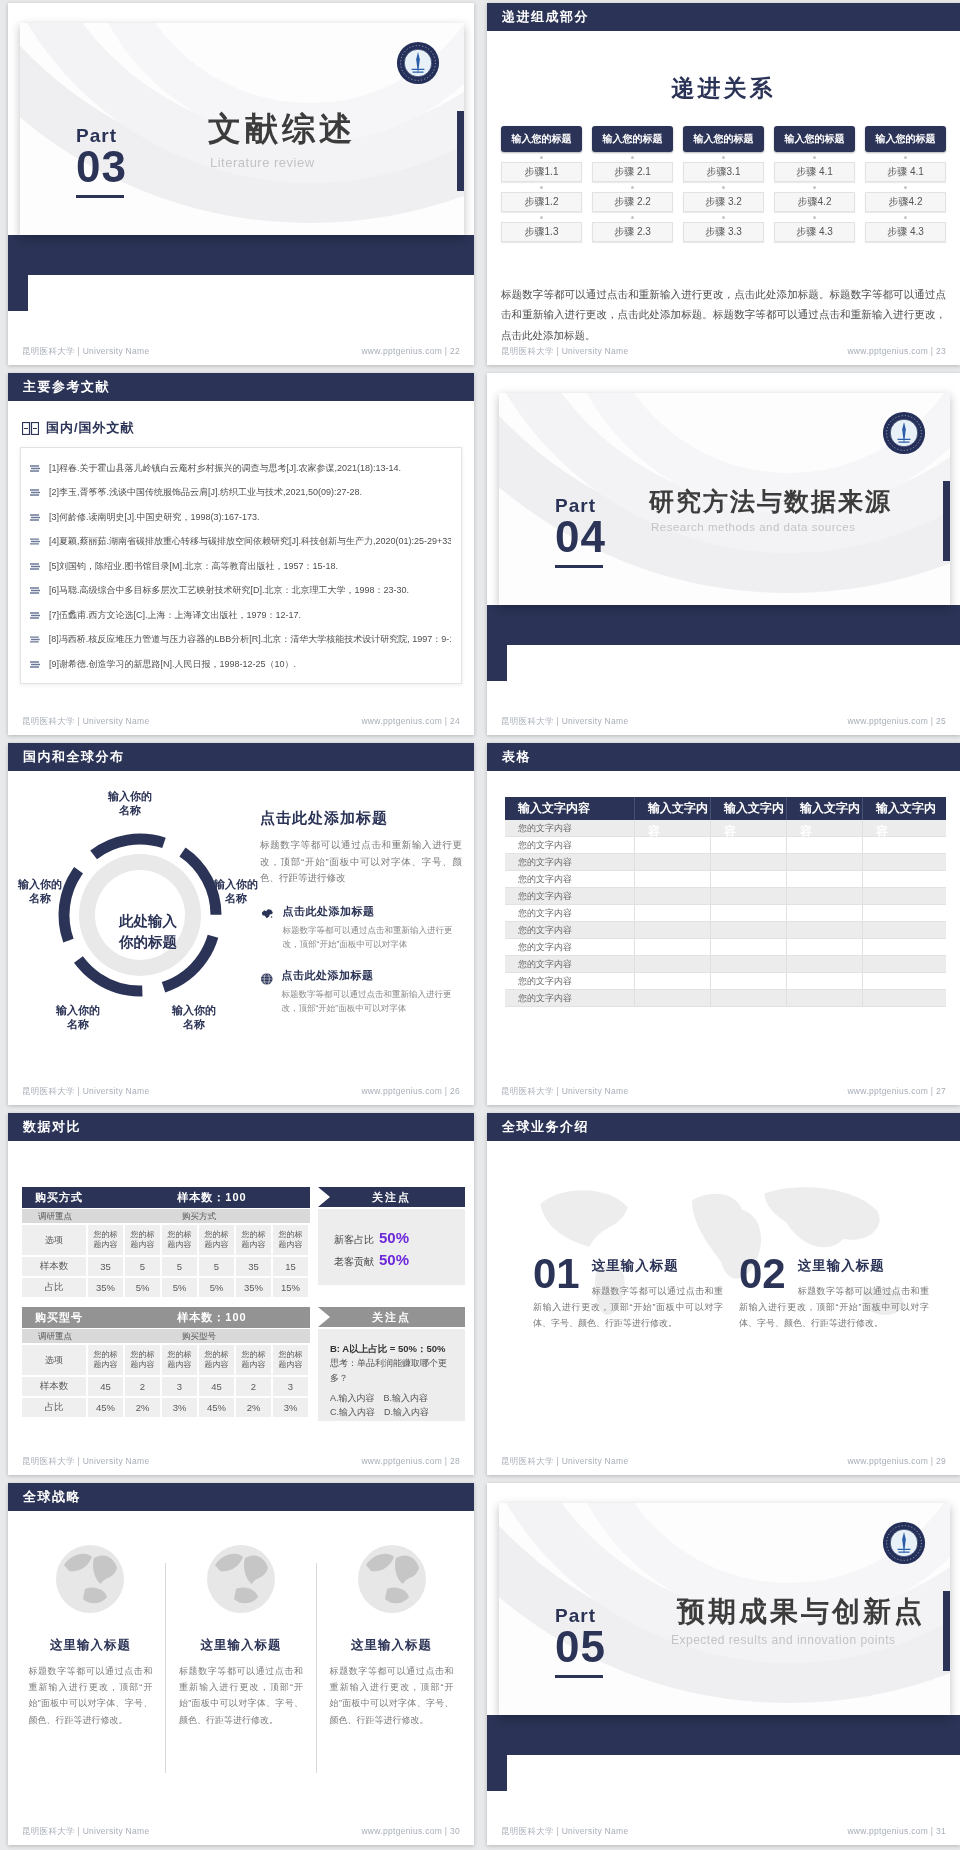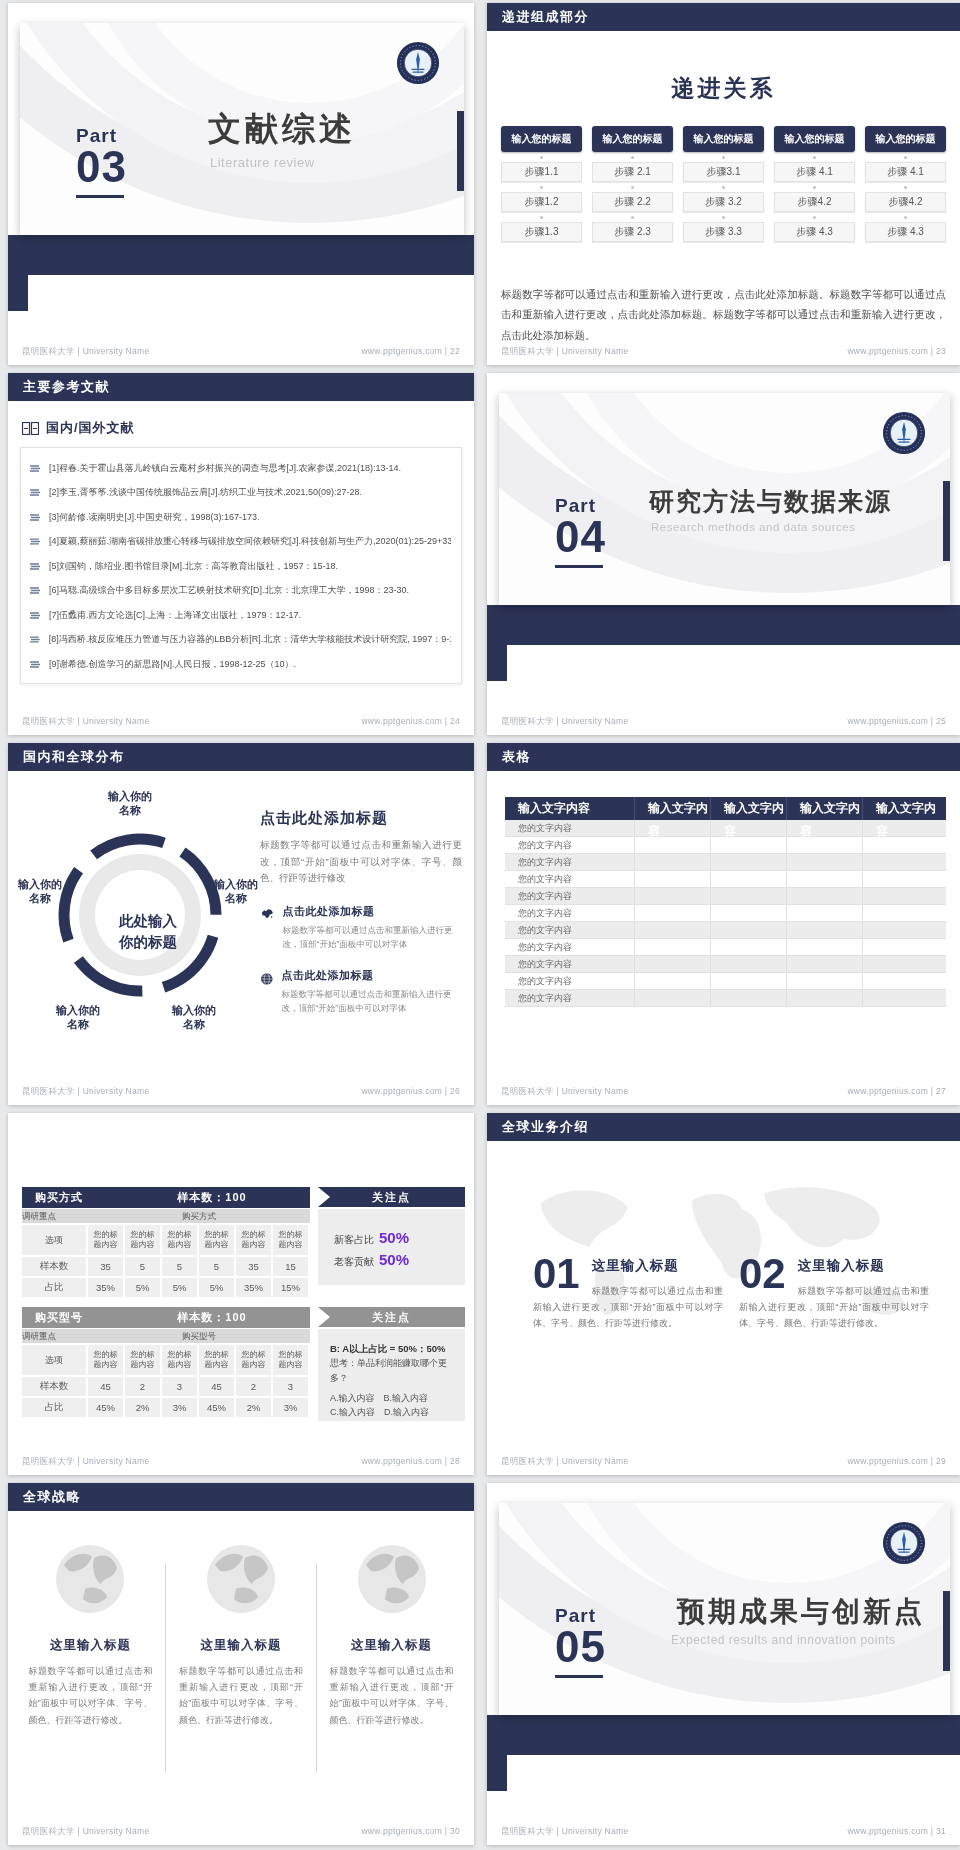--- a/index.html
+++ b/index.html
@@ -64,21 +64,21 @@
   .t27 .dcell:last-child { border-right:none; }
   .c27a { width:130px; } .c27b { width:76px; }
   
   .cmpwrap { position:absolute; left:14px; top:74px; width:288px; }
   .cmpwrap.low { top:194px; }
   .cmphead { display:flex; height:21px; color:#fff; font-weight:bold; font-size:11px; }
   .cmphead.navy { background:#2b3356; } .cmphead.gray { background:#939393; }
   .cmphead .hl { width:92px; line-height:21px; padding-left:13px; letter-spacing:1px; }
   .cmphead .hr { flex:1; text-align:center; line-height:21px; letter-spacing:1px; }
   .cmpsub { display:flex; height:14px; background:#d9d9d9; margin-top:1px; }
-  .cmpsub .sl { width:66px; text-align:left; font-size:8.5px; color:#555; line-height:14px; }
+  .cmpsub .sl { width:66px; text-align:center; font-size:8.5px; color:#555; line-height:14px; }
   .cmpsub .sr { flex:1; text-align:center; font-size:8.5px; color:#555; line-height:14px; }
   .cmpgrid { display:grid; grid-template-columns:64px repeat(6,35px); gap:2px; margin-top:2px; }
   .cmpgrid > div { background:#efefef; display:flex; align-items:center; justify-content:center; color:#5a5a5a; }
   .cl { font-size:9px; } .co { font-size:8px; line-height:1.2; width:35px; padding:3px 2px; text-align:center; word-break:break-all; height:30px; }
   .cn { font-size:9.5px; height:19px; }
   .fpanel { position:absolute; left:310px; width:147px; }
   .fpanel.hi { top:74px; } .fpanel.lo { top:194px; }
   .fph { height:20px; color:#fff; font-size:11px; font-weight:bold; text-align:center; line-height:20px; letter-spacing:2px;
          clip-path:polygon(0 0,100% 0,100% 100%,0 100%,12px 50%); }
   .fph.navy { background:#2b3356; } .fph.gray { background:#939393; }
@@ -430,20 +430,21 @@
             <div class="dcell c27b"></div>
           </div>
     </div>
     <div class="sfoot">
       <span>昆明医科大学 | University Name</span>
       <span>www.pptgenius.com | 27</span>
     </div>
   </div>
 
   <div class="slide">
+    <div class="shead">数据对比</div>
 
     <div class="cmpwrap">
       <div class="cmphead navy">
         <div class="hl">购买方式</div>
         <div class="hr">样本数：100</div>
       </div>
       <div class="cmpsub">
         <div class="sl">调研重点</div>
         <div class="sr">购买方式</div>
       </div>

